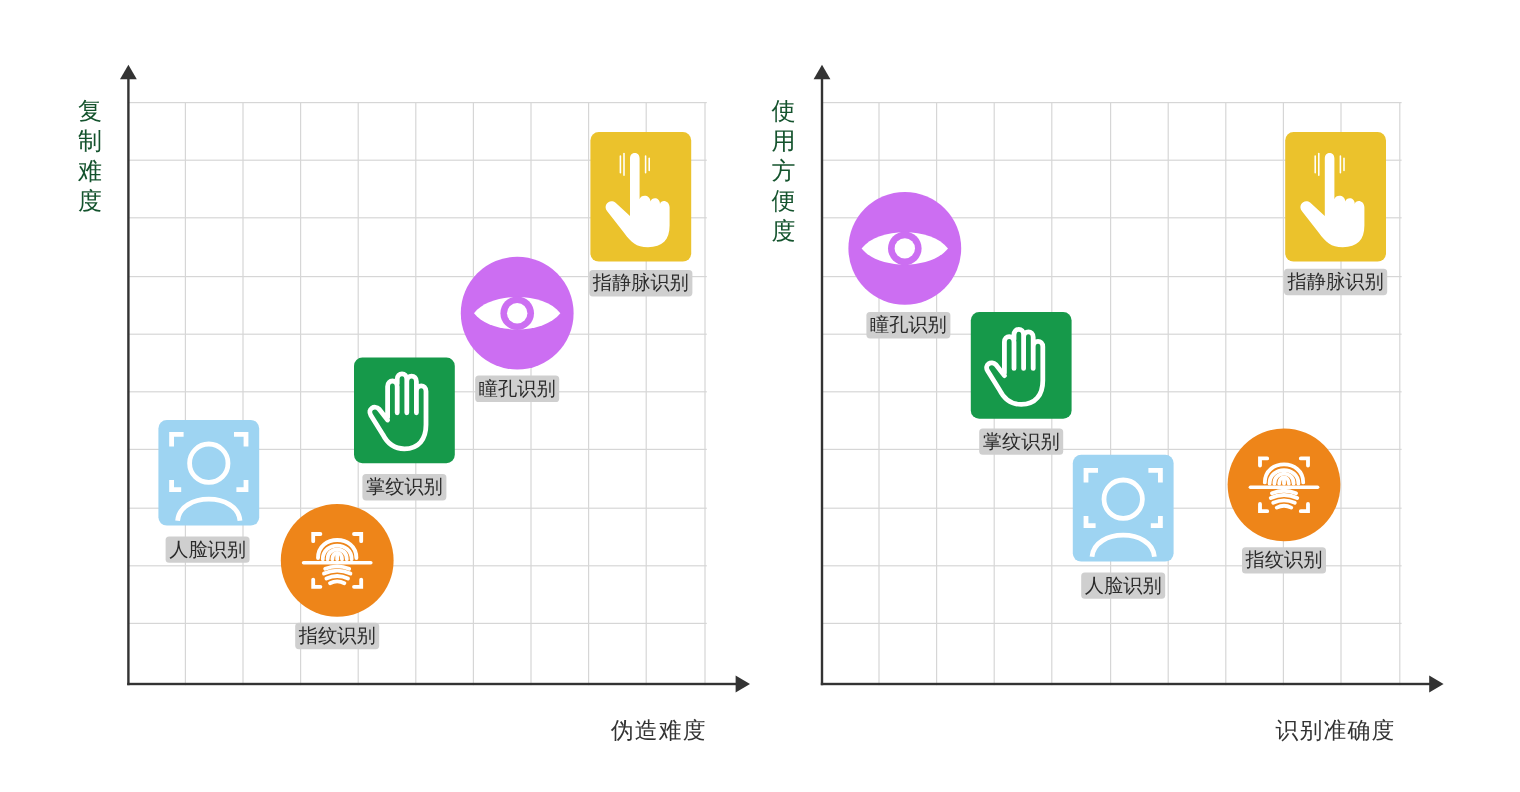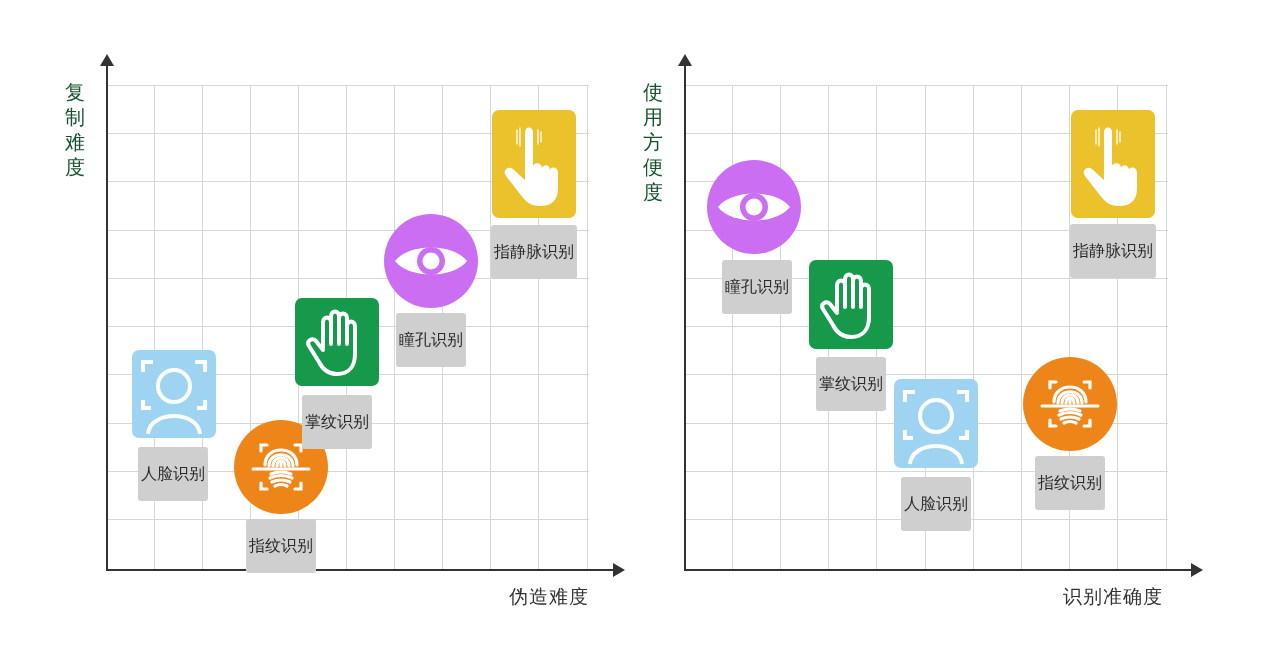--- a/index.html
+++ b/index.html
@@ -6,25 +6,25 @@
   body{width:1267px;height:660px;position:relative;overflow:hidden;font-family:"DejaVu Sans","Liberation Sans",sans-serif;}
   .chart{position:absolute;top:0;height:660px;}
   .grid{position:absolute;}
   .gline-v{position:absolute;top:0;bottom:0;width:1px;background:#d6d6d6;}
   .gline-h{position:absolute;left:0;right:0;height:1px;background:#d6d6d6;}
   .axis-y{position:absolute;width:2px;background:#333;}
   .axis-x{position:absolute;height:2px;background:#333;}
   .arrow-up{position:absolute;width:0;height:0;border-left:7px solid transparent;border-right:7px solid transparent;border-bottom:12px solid #333;}
   .arrow-right{position:absolute;width:0;height:0;border-top:7px solid transparent;border-bottom:7px solid transparent;border-left:12px solid #333;}
   .ylabel{position:absolute;width:24px;font-size:20px;line-height:25px;color:#14532d;text-align:center;word-break:break-all;}
-  .xlabel{position:absolute;font-size:19px;color:#333;white-space:nowrap;letter-spacing:1px;}
+  .xlabel{position:absolute;font-size:19px;color:#333;white-space:nowrap;letter-spacing:1px;margin-top:12px;}
   .item{position:absolute;}
   .icon-box{position:absolute;border-radius:7px;display:flex;align-items:center;justify-content:center;}
   .icon-circle{position:absolute;border-radius:50%;display:flex;align-items:center;justify-content:center;}
-  .tag{position:absolute;background:#cfcfcf;color:#2a2a2a;font-size:16px;line-height:22px;padding:16px 3px;border-radius:3px;white-space:nowrap;transform:translateX(-50%);}
+  .tag{position:absolute;background:#cfcfcf;color:#2a2a2a;font-size:16px;line-height:22px;padding:0 3px;border-radius:3px;white-space:nowrap;transform:translateX(-50%);}
 </style>
 </head>
 <body>
 
 <svg width="0" height="0" style="position:absolute">
   <defs>
     <symbol id="sym-face" viewBox="0 0 84 88">
       <g fill="none" stroke="#fff" stroke-width="4" stroke-linecap="butt">
         <path d="M11 22 V12 H21"></path>
         <path d="M63 12 H73 V22"></path>

